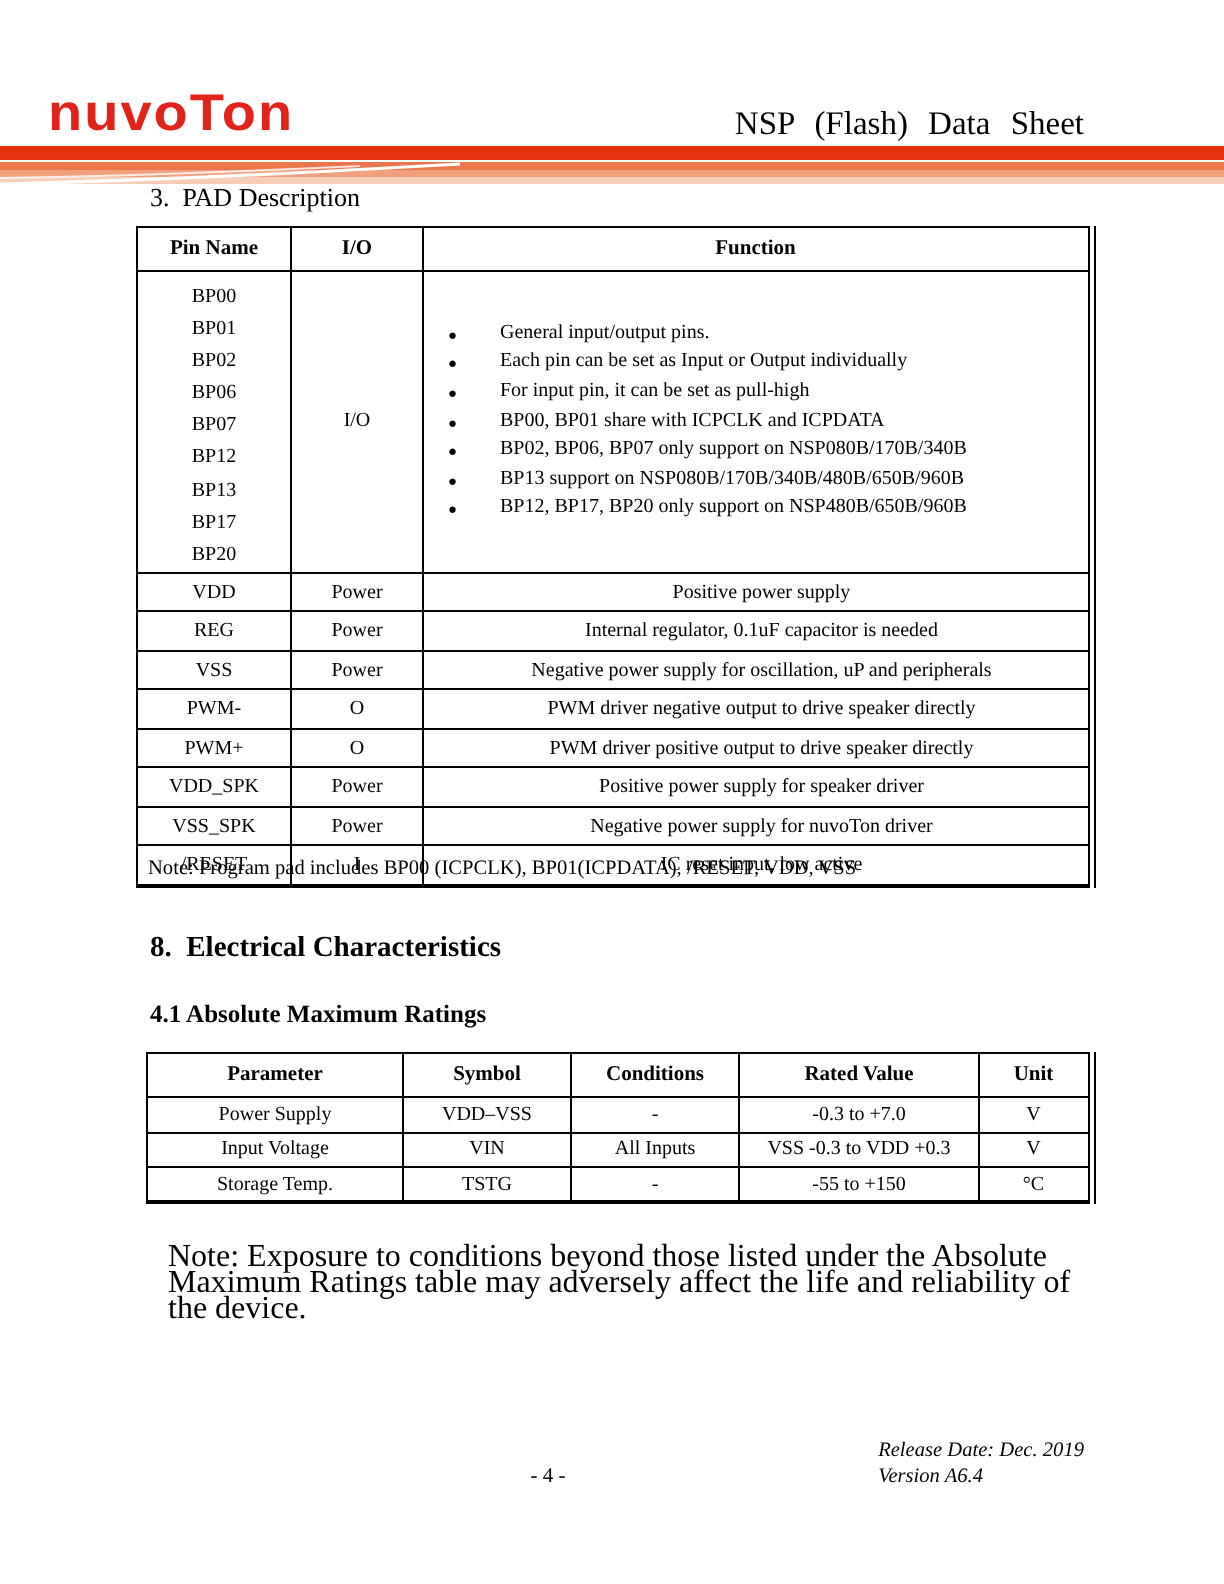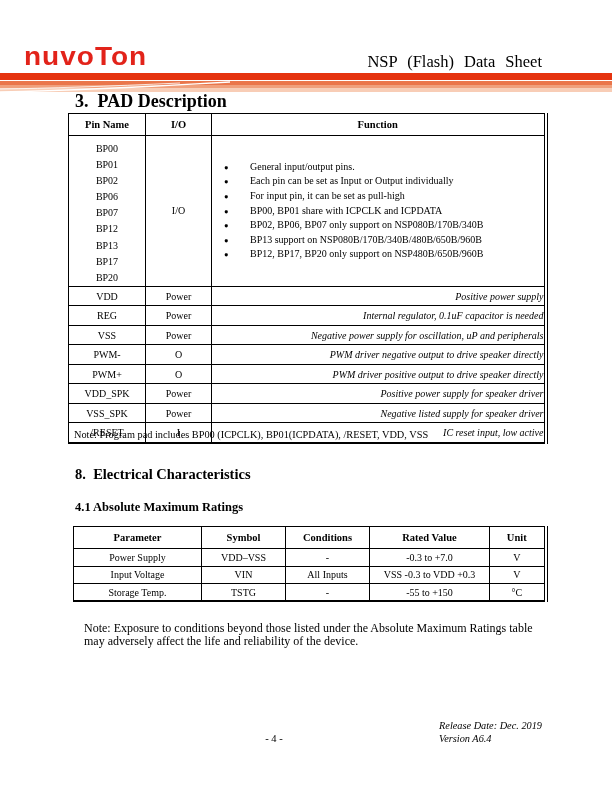--- a/index.html
+++ b/index.html
@@ -14,35 +14,35 @@
     font-size:28px;letter-spacing:1px;color:var(--brand-red);
     transform:scaleY(.92);transform-origin:top left;
   }
   .doc-title{
     position:absolute;right:70px;top:52px;
     font-weight:400;font-size:16.5px;word-spacing:6px;white-space:pre;
   }
   .red-bar{position:absolute;left:0;top:73px;width:612px;height:7px;background:var(--bar-red);}
   .swoosh{position:absolute;left:0;top:81px;width:612px;height:11px;display:block;}
   
-  .h-sec3{position:absolute;left:75px;top:91px;font-weight:700;font-size:18px;white-space:pre;}
+  .h-sec3{position:absolute;left:75px;top:91px;font-weight:400;font-size:13px;white-space:pre;}
   .h-sec4{position:absolute;left:75px;top:466px;font-weight:700;font-size:14.5px;white-space:pre;}
   .h-sec41{position:absolute;left:75px;top:500px;font-weight:700;font-size:12.5px;white-space:pre;}
   .note1{position:absolute;left:74px;top:429px;font-size:10.3px;}
-  .note2{position:absolute;left:84px;top:622px;width:468px;font-size:12px;line-height:13px;}
+  .note2{position:absolute;left:84px;top:622px;width:468px;font-size:16px;line-height:13px;}
   
   table{border-collapse:collapse;table-layout:fixed;font-size:10px;}
   .pad-table{position:absolute;left:68px;top:113px;width:477px;
     border:1.5px solid #000;border-right:4px double #000;border-bottom:2.5px solid #000;}
   .amr-table{position:absolute;left:73px;top:526px;width:472px;
     border:1.5px solid #000;border-right:4px double #000;border-bottom:2.5px solid #000;}
   th,td{border:1px solid #000;padding:0;vertical-align:middle;}
   th{font-weight:700;font-size:10.5px;text-align:center;height:21px;}
   .c{text-align:center;}
-  .fn{text-align:right;padding-left:6px;font-style:italic;}
+  .fn{text-align:center;padding-left:6px;}
   .pad-table tr.r td{height:18.5px;}
   
   .pins-cell{vertical-align:top;padding-top:5px;}
   .pins-cell div{line-height:16.1px;text-align:center;}
   .io-cell{text-align:center;}
   .bullets-cell{height:145px;vertical-align:middle;}
   ul.bullets{list-style:none;margin:0;padding:0;}
   ul.bullets li{position:relative;padding-left:38px;line-height:14.6px;}
   ul.bullets li::before{content:"\25CF";position:absolute;left:12px;top:1px;font-size:7.5px;}
   
@@ -131,21 +131,21 @@
       <td class="fn">PWM driver positive output to drive speaker directly</td>
     </tr>
     <tr class="r">
       <td class="c">VDD_SPK</td>
       <td class="c">Power</td>
       <td class="fn">Positive power supply for speaker driver</td>
     </tr>
     <tr class="r">
       <td class="c">VSS_SPK</td>
       <td class="c">Power</td>
-      <td class="fn">Negative listed supply for speaker driver</td>
+      <td class="fn">Negative power supply for nuvoTon driver</td>
     </tr>
     <tr class="r">
       <td class="c">/RESET</td>
       <td class="c">I</td>
       <td class="fn">IC reset input, low active</td>
     </tr>
   </tbody>
     </table>
 
   <div class="note1">Note: Program pad includes BP00 (ICPCLK), BP01(ICPDATA), /RESET, VDD, VSS</div>

